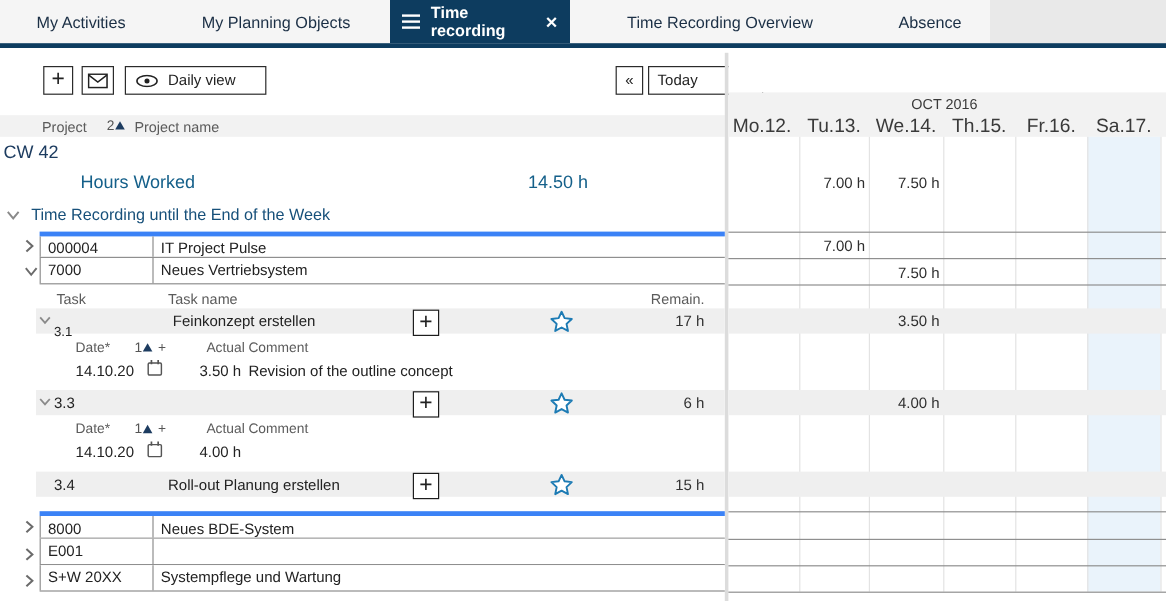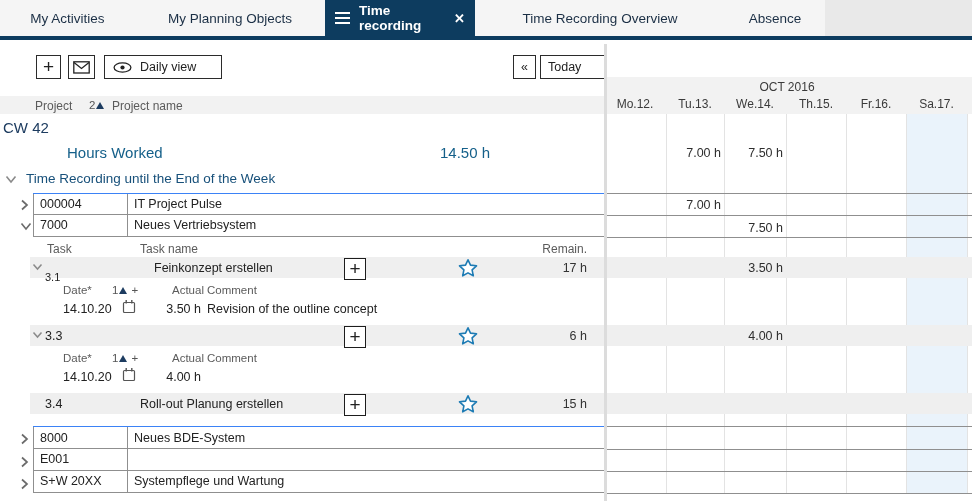--- a/index.html
+++ b/index.html
@@ -20,28 +20,28 @@
        font-size:12.5px;color:#222;box-sizing:border-box;justify-content:center;}
   .plus-glyph{font-size:19px;font-weight:400;line-height:1;margin-top:-2px;}
   
   .divider{position:absolute;background:#dcdcdc;}
   .hdr-strip{position:absolute;background:#f2f2f2;}
   .grid-v{position:absolute;width:1px;background:#e3e3e3;}
   .weekend{position:absolute;background:#eaf3fb;}
   .hline{position:absolute;height:1px;background:#8f8f8f;}
   .label{position:absolute;white-space:nowrap;}
   .gray-lbl{color:#5b5b5b;font-size:11.5px;}
-  .day-lbl{position:absolute;font-size:12px;color:#3a3a3a;text-align:center;}
+  .day-lbl{position:absolute;font-size:16px;color:#3a3a3a;text-align:center;}
   .val{position:absolute;font-size:12.5px;color:#2e2e2e;text-align:right;white-space:nowrap;}
   
   .prow{position:absolute;left:33px;width:571px;box-sizing:border-box;border-bottom:1px solid #8f8f8f;
         background:#fff;display:flex;font-size:12.5px;color:#222;}
   .prow .c1{width:95px;border-left:1px solid #8f8f8f;border-right:1px solid #8f8f8f;box-sizing:border-box;padding-left:6px;}
   .prow .c2{flex:1;padding-left:6px;}
-  .bt{border-top:1px solid #3b82f6;}
+  .bt{border-top:4px solid #3b82f6;}
   .band{position:absolute;background:#efefef;height:21px;}
   .chev{position:absolute;}
   .tri-up{display:inline-block;width:0;height:0;border-left:4px solid transparent;
           border-right:4px solid transparent;border-bottom:7px solid #1d3c60;margin:0 1px;}
   .iconbtn{position:absolute;width:22px;height:22px;border:1px solid #1d1d1d;background:#fff;
            display:flex;align-items:center;justify-content:center;box-sizing:border-box;}
 </style>
 </head>
 <body>
 
@@ -157,21 +157,21 @@
   <span class="label gray-lbl" style="left:47px;top:242px;font-size:12px;">Task</span>
   <span class="label gray-lbl" style="left:140px;top:242px;font-size:12px;">Task name</span>
   <span class="label gray-lbl" style="left:520px;top:242px;width:67px;text-align:right;font-size:12px;">Remain.</span>
 
   <div class="band" style="left:30px;top:257px;width:574px;"></div>
   <div class="band" style="left:607px;top:257px;width:365px;"></div>
   <svg class="chev" style="left:32px;top:263px;" width="11" height="8" viewBox="0 0 11 8">
     <polyline points="1.5,1.5 5.5,6 9.5,1.5" fill="none" stroke="#8a8a8a" stroke-width="1.5"></polyline>
     </svg>
   <span class="label" style="left:45px;top:271px;font-size:11px;">3.1</span>
-  <span class="label" style="left:154px;top:261px;font-size:12.5px;">Feinkonzept erstellen</span>
+  <span class="label" style="left:144px;top:261px;font-size:12.5px;">Feinkonzept erstellen</span>
   <div class="iconbtn" style="left:344px;top:258px;">
     <span class="plus-glyph">+</span>
   </div>
   <svg class="abs" style="left:458px;top:258px;" width="20" height="20" viewBox="0 0 20 20">
     <path d="M10 1.8 L12.5 7.1 L18.5 7.8 L14.1 11.9 L15.3 17.8 L10 14.9 L4.7 17.8 L5.9 11.9 L1.5 7.8 L7.5 7.1 Z" fill="#fff" stroke="#1d7bb4" stroke-width="1.6" stroke-linejoin="round"></path>
     </svg>
   <span class="label" style="left:520px;top:261px;width:67px;text-align:right;font-size:12.5px;color:#333;">17 h</span>
   <span class="val" style="left:726px;top:261px;width:57px;">3.50 h</span>
 
   <span class="label gray-lbl" style="left:63px;top:284px;">Date*</span>

